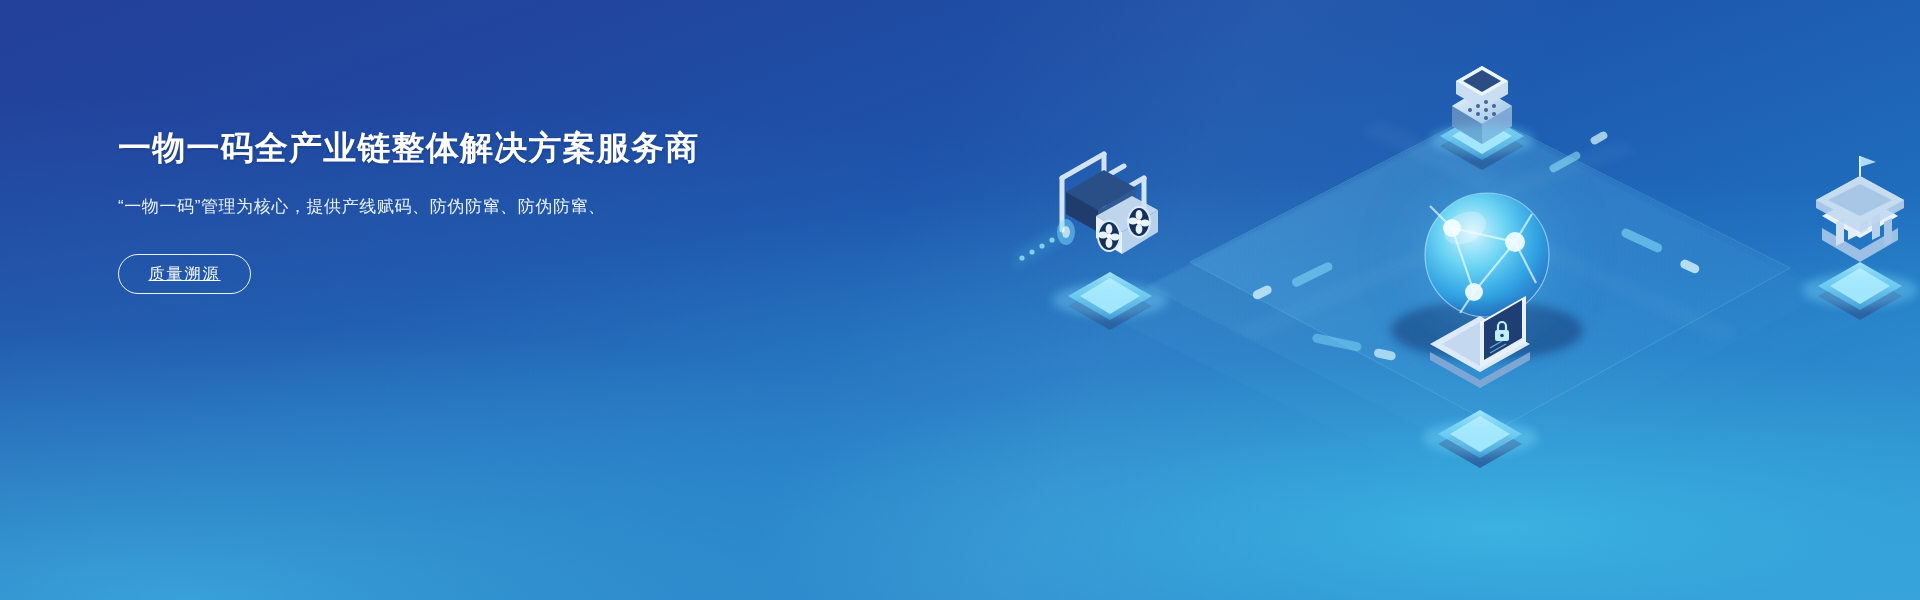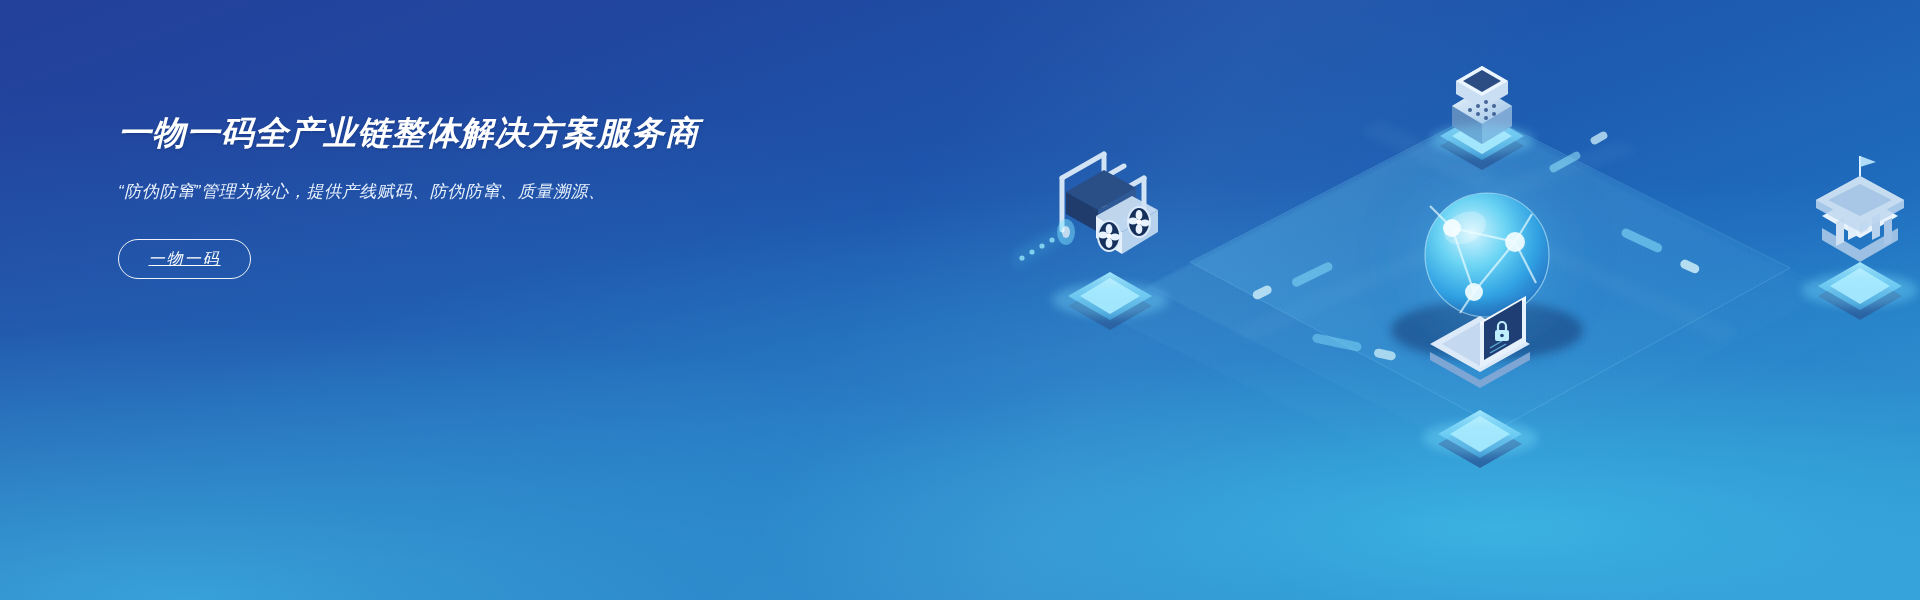--- a/index.html
+++ b/index.html
@@ -16,21 +16,21 @@
       linear-gradient(160deg, #23409a 0%, #21469f 18%, #1d55ab 42%, #1f6cbd 68%, #2e94d2 88%, #3fb4e4 100%);
   }
   
   #banner:before{
     content:"";position:absolute;inset:0;
     background:linear-gradient(115deg, rgba(255,255,255,0.0) 45%, rgba(160,220,250,0.06) 58%, rgba(255,255,255,0.0) 72%);
     pointer-events:none;
   }
 
   
-  .copy{position:absolute;left:118px;top:113px;width:700px;font-style:italic;}
+  .copy{position:absolute;left:118px;top:128px;width:700px;}
   .headline{
     font-size:33px;font-weight:bold;color:#ffffff;letter-spacing:1.2px;
     line-height:1.2;margin:0 0 22px 0;white-space:nowrap;
     text-shadow:0 1px 3px rgba(0,20,60,0.25);
   }
   .sub-line{
     font-size:17px;color:#eaf3fd;line-height:34px;letter-spacing:0.6px;
     white-space:nowrap;font-weight:400;
   }
   .cta-wrap{margin-top:30px;}
@@ -47,25 +47,25 @@
   .art svg{display:block;width:1060px;height:600px;}
 </style>
 </head>
 <body>
 
 <div id="banner">
 
   <div class="copy">
     <h1 class="headline">一物一码全产业链整体解决方案服务商</h1>
 
-    <div class="sub-line">“防伪防窜”管理为核心，提供产线赋码、防伪防窜、质量溯源、</div>
+    <div class="sub-line">“一物一码”管理为核心，提供产线赋码、防伪防窜、防伪防窜、</div>
 
 
     <div class="cta-wrap">
-      <a class="cta" href="#">一物一码</a>
+      <a class="cta" href="#">质量溯源</a>
     </div>
   </div>
 
   <div class="art">
     <svg viewBox="0 0 1060 600" xmlns="http://www.w3.org/2000/svg">
       <defs>
         <linearGradient id="plateG" x1="0" y1="0" x2="1" y2="1">
           <stop offset="0%" stop-color="#6fd6f2" stop-opacity="0.22"></stop>
           <stop offset="55%" stop-color="#4fb4e8" stop-opacity="0.14"></stop>
           <stop offset="100%" stop-color="#2e7fcd" stop-opacity="0.06"></stop>

